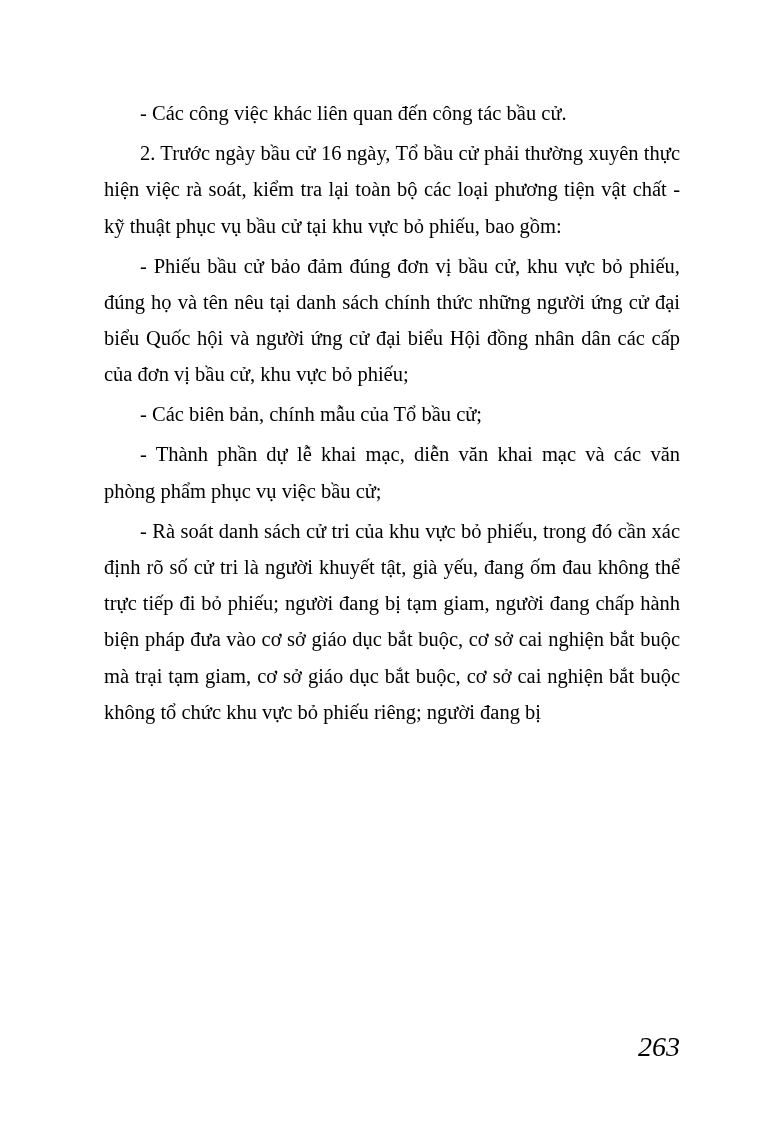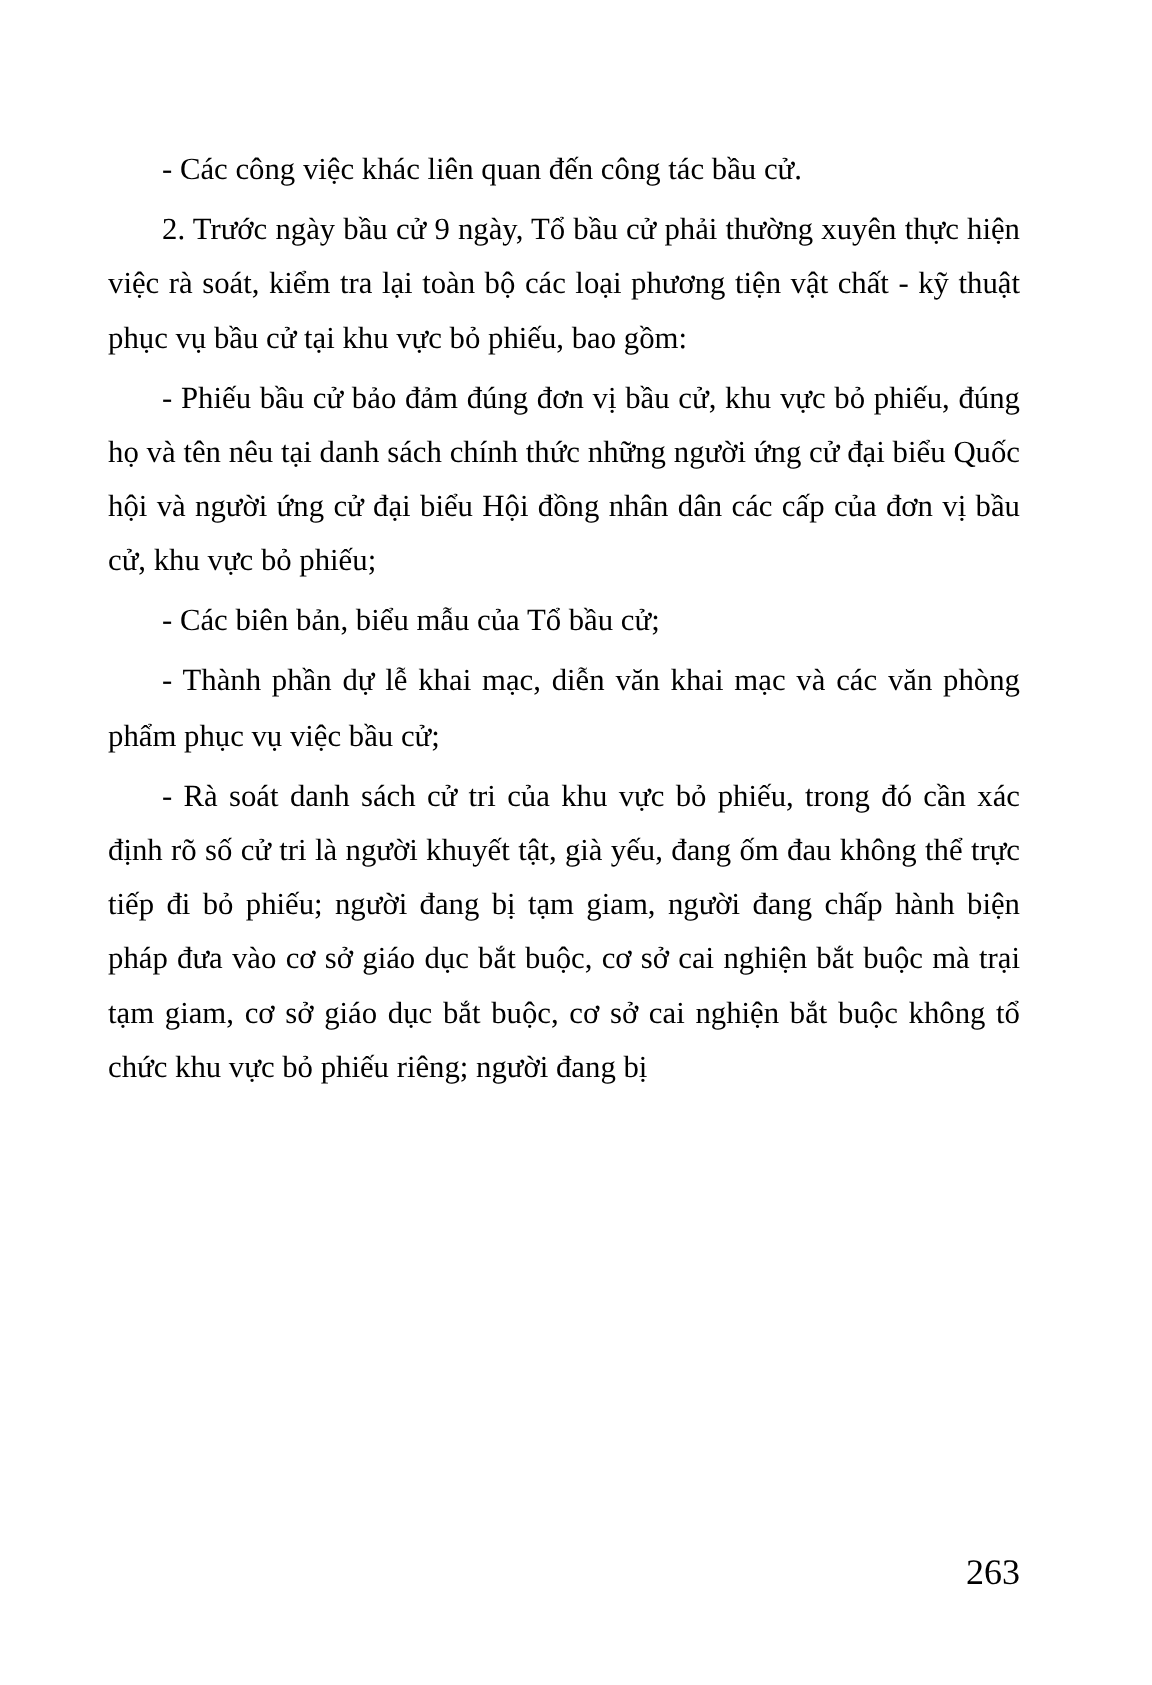--- a/index.html
+++ b/index.html
@@ -12,50 +12,51 @@
     background: #ffffff;
     font-family: "Liberation Serif", serif;
     color: #000000;
     overflow: hidden;
   }
   .page {
     position: relative;
     width: 768px;
     height: 1123px;
     box-sizing: border-box;
-    padding: 95px 88px 40px 72px;
+    padding: 95px 88px 40px 104px;
   }
   .body-text {
     font-size: 20.5px;
     line-height: 1.77;
     text-align: justify;
     text-justify: inter-word;
   }
   .para {
     margin: 0 0 0.18em 0;
     text-indent: 36px;
     text-align: justify;
   }
   .para.last-left {
     text-align: justify;
   }
   .page-number {
     position: absolute;
     right: 88px;
     bottom: 60px;
-    font-size: 24px;
+    font-size: 28px;
     font-family: "Liberation Serif", serif;
+    font-style: italic;
   }
 </style>
 </head>
 <body>
 
 <div class="page">
   <div class="body-text">
     <p class="para">- Các công việc khác liên quan đến công tác bầu cử.</p>
-    <p class="para">2. Trước ngày bầu cử 9 ngày, Tổ bầu cử phải thường xuyên thực hiện việc rà soát, kiểm tra lại toàn bộ các loại phương tiện vật chất - kỹ thuật phục vụ bầu cử tại khu vực bỏ phiếu, bao gồm:</p>
+    <p class="para">2. Trước ngày bầu cử 16 ngày, Tổ bầu cử phải thường xuyên thực hiện việc rà soát, kiểm tra lại toàn bộ các loại phương tiện vật chất - kỹ thuật phục vụ bầu cử tại khu vực bỏ phiếu, bao gồm:</p>
     <p class="para">- Phiếu bầu cử bảo đảm đúng đơn vị bầu cử, khu vực bỏ phiếu, đúng họ và tên nêu tại danh sách chính thức những người ứng cử đại biểu Quốc hội và người ứng cử đại biểu Hội đồng nhân dân các cấp của đơn vị bầu cử, khu vực bỏ phiếu;</p>
-    <p class="para">- Các biên bản, biểu mẫu của Tổ bầu cử;</p>
+    <p class="para">- Các biên bản, chính mẫu của Tổ bầu cử;</p>
     <p class="para">- Thành phần dự lễ khai mạc, diễn văn khai mạc và các văn phòng phẩm phục vụ việc bầu cử;</p>
     <p class="para last-left">- Rà soát danh sách cử tri của khu vực bỏ phiếu, trong đó cần xác định rõ số cử tri là người khuyết tật, già yếu, đang ốm đau không thể trực tiếp đi bỏ phiếu; người đang bị tạm giam, người đang chấp hành biện pháp đưa vào cơ sở giáo dục bắt buộc, cơ sở cai nghiện bắt buộc mà trại tạm giam, cơ sở giáo dục bắt buộc, cơ sở cai nghiện bắt buộc không tổ chức khu vực bỏ phiếu riêng; người đang bị</p>
   </div>
   <div class="page-number">263</div>
 </div>
 
 </body></html>

